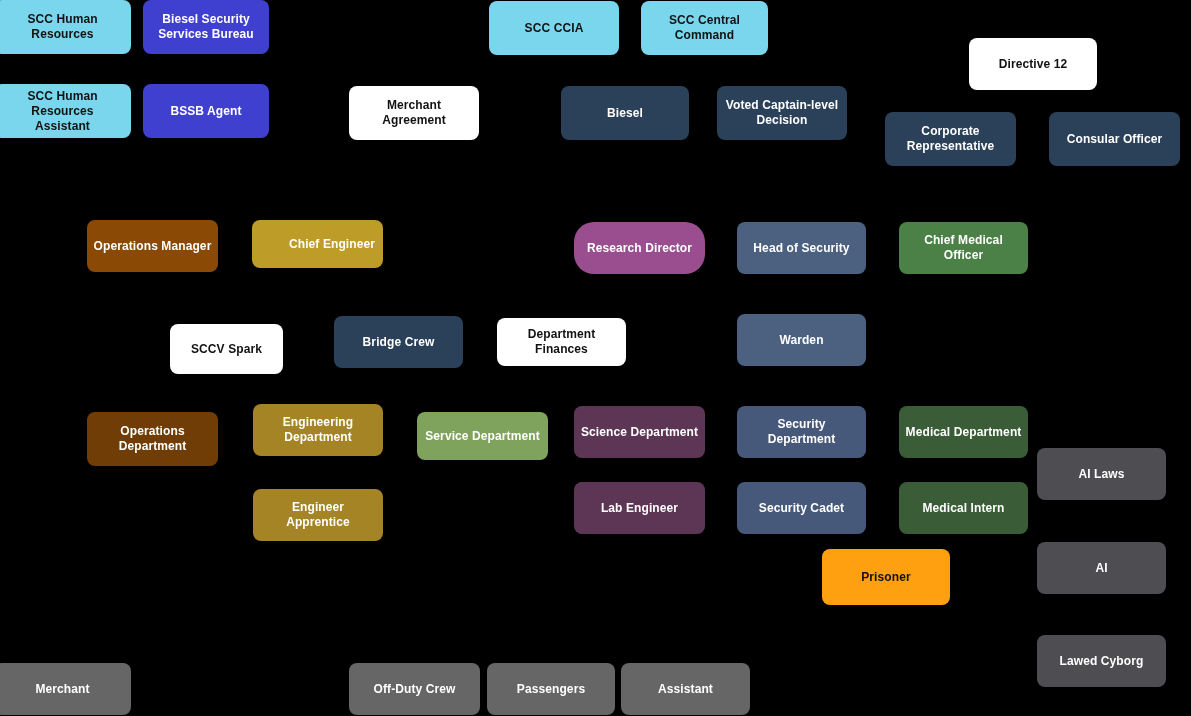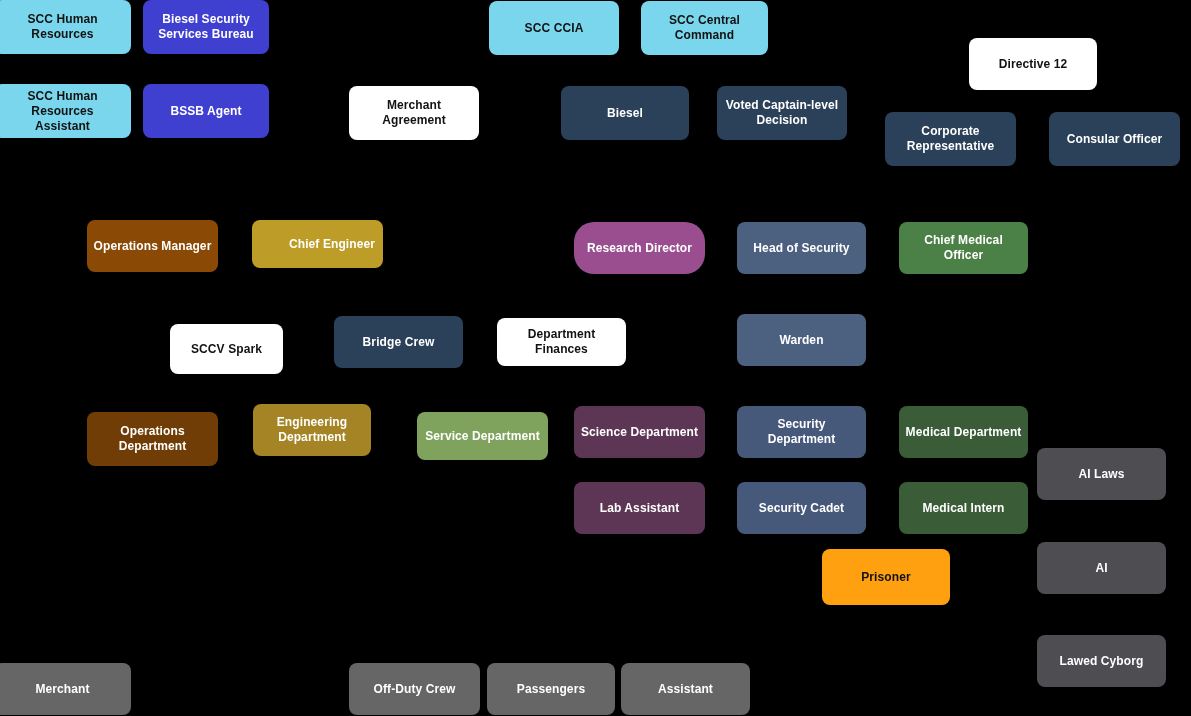--- a/index.html
+++ b/index.html
@@ -67,28 +67,29 @@
     <div class="node" style="left: 737px; top: 222px; width: 129px; height: 52px; background: rgb(76, 97, 128); color: rgb(255, 255, 255);">Head of Security</div>
     <div class="node" style="left: 899px; top: 222px; width: 129px; height: 52px; background: rgb(75, 128, 70); color: rgb(255, 255, 255);">Chief Medical
 Officer</div>
     <div class="node" style="left: 170px; top: 324px; width: 113px; height: 50px; background: rgb(255, 255, 255); color: rgb(18, 18, 18);">SCCV Spark</div>
     <div class="node" style="left: 334px; top: 316px; width: 129px; height: 52px; background: rgb(43, 64, 89); color: rgb(255, 255, 255);">Bridge Crew</div>
     <div class="node" style="left: 497px; top: 318px; width: 129px; height: 48px; background: rgb(255, 255, 255); color: rgb(18, 18, 18);">Department
 Finances</div>
     <div class="node" style="left: 737px; top: 314px; width: 129px; height: 52px; background: rgb(76, 97, 128); color: rgb(255, 255, 255);">Warden</div>
     <div class="node" style="left: 87px; top: 412px; width: 131px; height: 54px; background: rgb(111, 61, 5); color: rgb(255, 255, 255);">Operations
 Department</div>
-    <div class="node" style="left: 253px; top: 404px; width: 118px; height: 52px; background: rgb(165, 132, 37); color: rgb(255, 255, 255);">Engineering
+    <div class="node" style="left: 253px; top: 404px; width: 130px; height: 52px; background: rgb(165, 132, 37); color: rgb(255, 255, 255);">Engineering
 Department</div>
     <div class="node" style="left: 417px; top: 412px; width: 131px; height: 48px; background: rgb(127, 163, 92); color: rgb(255, 255, 255);">Service Department</div>
     <div class="node" style="left: 574px; top: 406px; width: 131px; height: 52px; background: rgb(94, 54, 85); color: rgb(255, 255, 255);">Science Department</div>
     <div class="node" style="left: 737px; top: 406px; width: 129px; height: 52px; background: rgb(71, 89, 122); color: rgb(255, 255, 255);">Security Department</div>
     <div class="node" style="left: 899px; top: 406px; width: 129px; height: 52px; background: rgb(58, 92, 54); color: rgb(255, 255, 255);">Medical Department</div>
     <div class="node" style="left: 1037px; top: 448px; width: 129px; height: 52px; background: rgb(78, 78, 82); color: rgb(255, 255, 255);">AI Laws</div>
-    <div class="node" style="left: 574px; top: 482px; width: 131px; height: 52px; background: rgb(94, 54, 85); color: rgb(255, 255, 255);">Lab Assistant</div>
+    <div class="node" style="left: 253px; top: 489px; width: 130px; height: 52px; background: rgb(165, 132, 37); color: rgb(255, 255, 255);">Engineer Apprentice</div>
+    <div class="node" style="left: 574px; top: 482px; width: 131px; height: 52px; background: rgb(94, 54, 85); color: rgb(255, 255, 255);">Lab Engineer</div>
     <div class="node" style="left: 737px; top: 482px; width: 129px; height: 52px; background: rgb(71, 89, 122); color: rgb(255, 255, 255);">Security Cadet</div>
     <div class="node" style="left: 899px; top: 482px; width: 129px; height: 52px; background: rgb(58, 92, 54); color: rgb(255, 255, 255);">Medical Intern</div>
     <div class="node" style="left: 822px; top: 549px; width: 128px; height: 56px; background: rgb(255, 160, 16); color: rgb(18, 18, 18);">Prisoner</div>
     <div class="node" style="left: 1037px; top: 542px; width: 129px; height: 52px; background: rgb(78, 78, 82); color: #ffffff;">AI</div>
     <div class="node" style="left: 1037px; top: 635px; width: 129px; height: 52px; background: rgb(78, 78, 82); color: rgb(255, 255, 255);">Lawed Cyborg</div>
     <div class="node" style="left: -6px; top: 663px; width: 137px; height: 52px; background: rgb(102, 102, 102); color: rgb(255, 255, 255);">Merchant</div>
     <div class="node" style="left: 349px; top: 663px; width: 131px; height: 52px; background: rgb(102, 102, 102); color: rgb(255, 255, 255);">Off-Duty Crew</div>
     <div class="node" style="left: 487px; top: 663px; width: 128px; height: 52px; background: rgb(102, 102, 102); color: rgb(255, 255, 255);">Passengers</div>
     <div class="node" style="left: 621px; top: 663px; width: 129px; height: 52px; background: rgb(102, 102, 102); color: rgb(255, 255, 255);">Assistant</div>
   </div>

